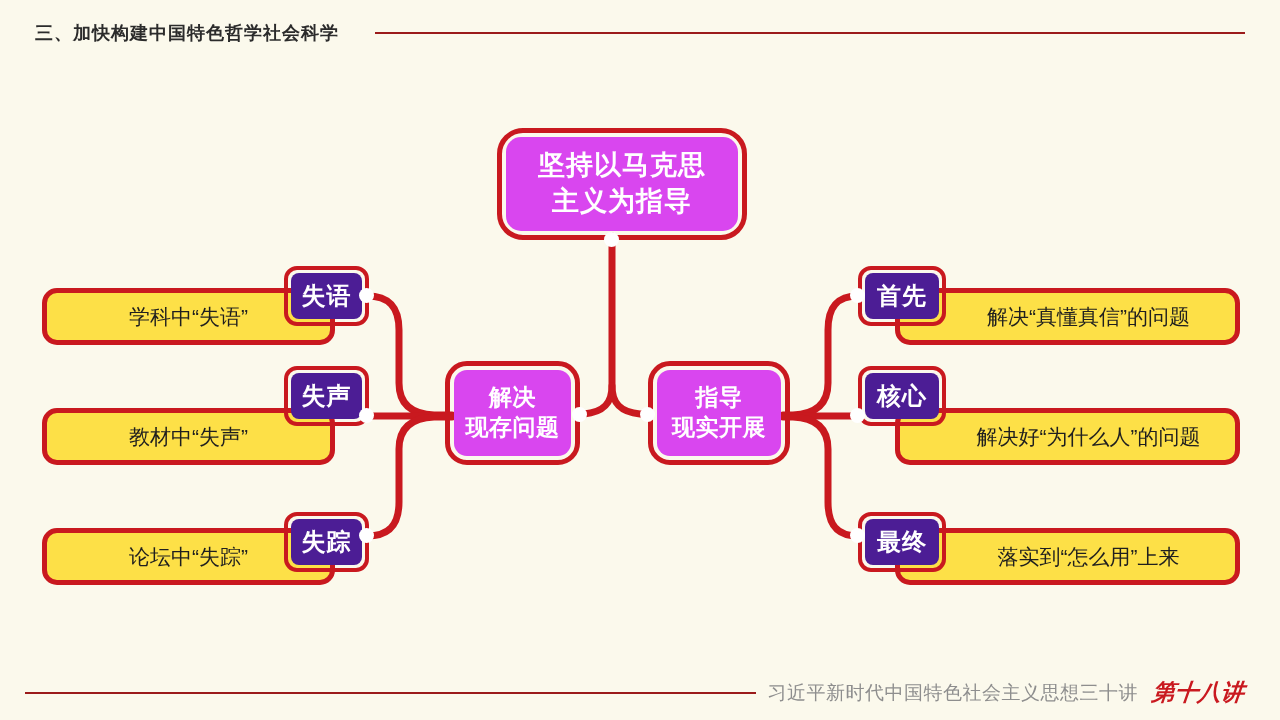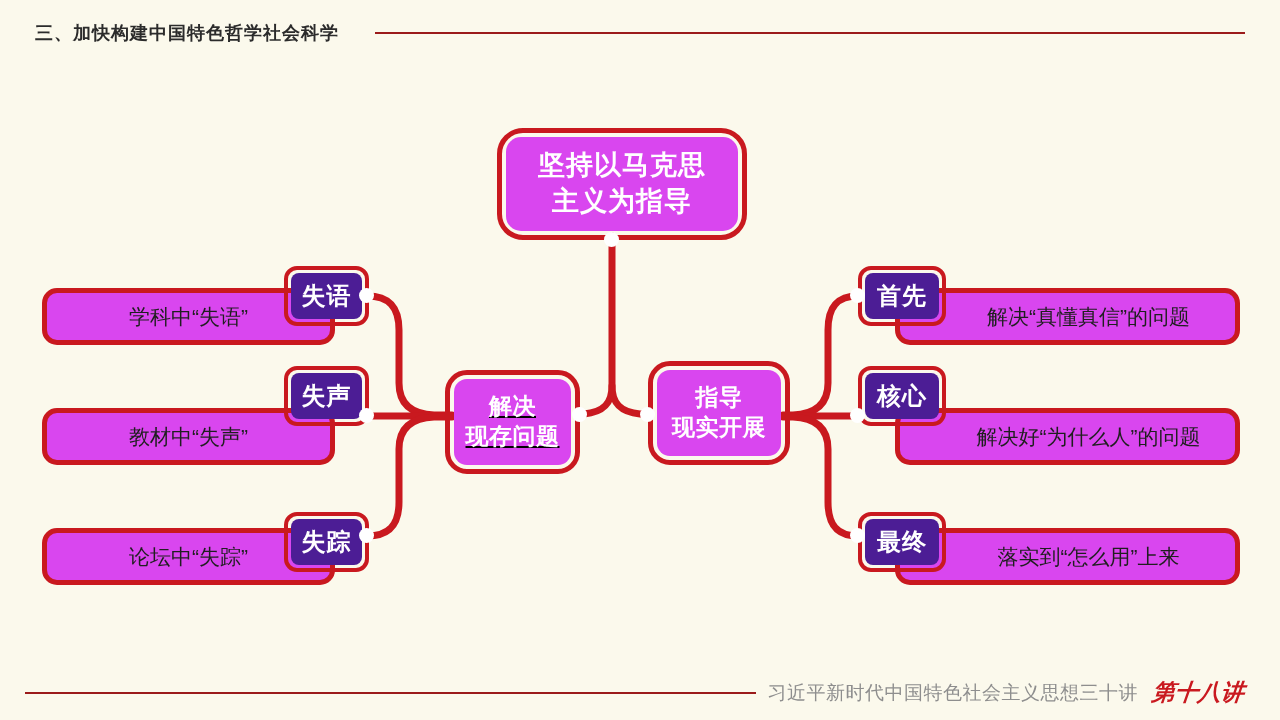--- a/index.html
+++ b/index.html
@@ -31,27 +31,27 @@
 
   
   .node { position:absolute; border:5px solid #C9191F; border-radius:22px; padding:4px; z-index:3; }
   .node-inner {
     width:100%; height:100%; background:#d946ef; border-radius:13px;
     display:flex; flex-direction:column; align-items:center; justify-content:center;
     color:#FFFFFF; font-weight:700; text-align:center;
   }
   .root-node { left:497px; top:128px; width:250px; height:112px; border-radius:26px; }
   .root-node .node-inner { font-size:27px; line-height:1.32; letter-spacing:1px; border-radius:15px; }
-  .parent-left  { left:445px; top:370px; width:135px; height:104px;text-decoration:underline; }
+  .parent-left  { left:445px; top:361px; width:135px; height:104px; }
   .parent-right { left:648px; top:361px; width:142px; height:104px; }
   .parent .node-inner { font-size:23px; line-height:1.3; letter-spacing:0.5px; }
 
   
   .leaf {
-    position:absolute; border:5px solid #C9191F; border-radius:15px; background:#d946ef;
+    position:absolute; border:5px solid #C9191F; border-radius:15px; background:#fde047;
     display:flex; align-items:center; justify-content:center;
     z-index:2; color:#1F1F1F; font-size:21px; white-space:nowrap;
   }
   .leaf-left  { left:42px;  width:293px; height:57px; }
   .leaf-right { left:895px; width:345px; height:57px; padding-left:42px; }
   .boxrow1 { top:288px; } .boxrow2 { top:408px; } .boxrow3 { top:528px; }
 
   
   .tag { position:absolute; border:4px solid #C9191F; border-radius:13px; padding:3px; z-index:4; }
   .tag-inner {

